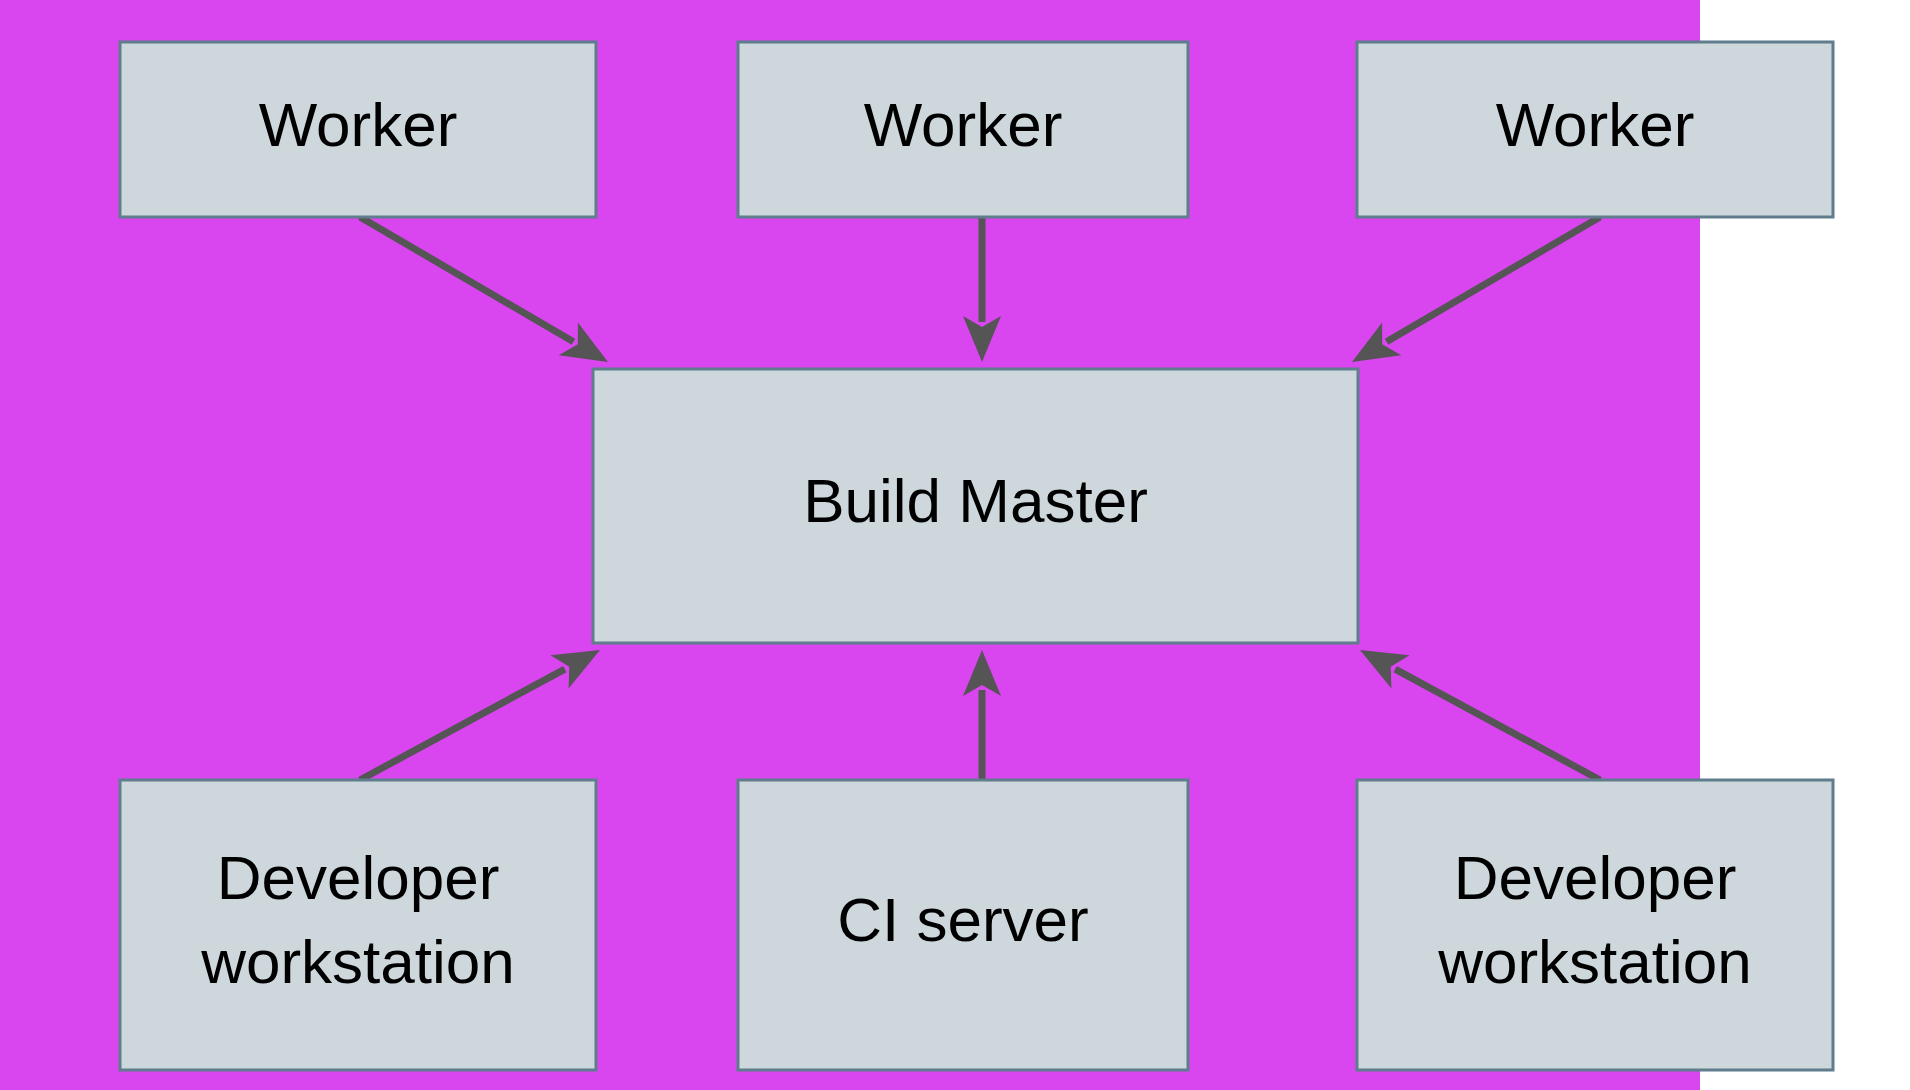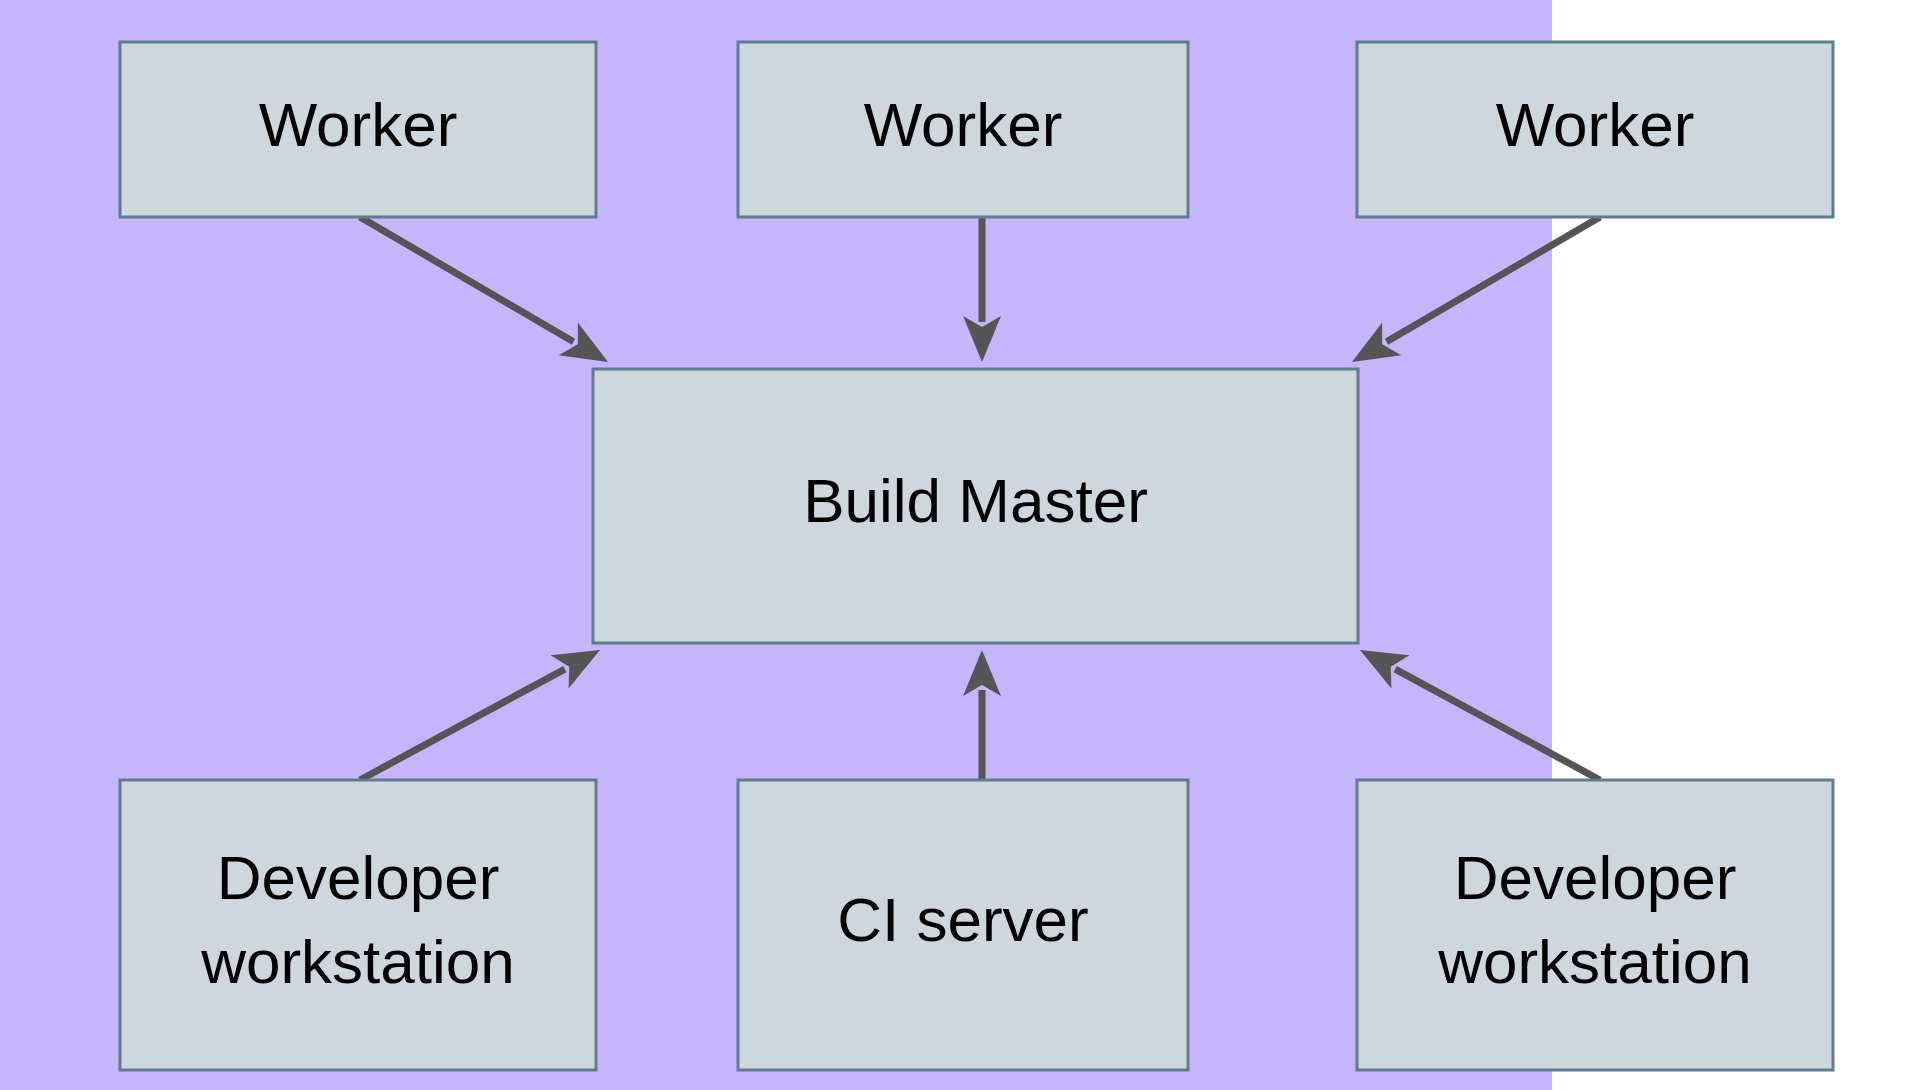--- a/index.html
+++ b/index.html
@@ -8,23 +8,23 @@
     background: #ffffff;
   }
   body {
     font-family: "Liberation Sans", sans-serif;
     width: 1910px;
     height: 1090px;
     overflow: hidden;
   }
   #diagram-root {
     position: relative;
-    width: 1552px;
+    width: 1700px;
     height: 1090px;
-    background: #c4b5fd;
+    background: #d946ef;
     text-decoration: underline;
   }
   svg#diagram-canvas {
     position: absolute;
     top: 0;
     left: 0;
     width: 1910px;
     height: 1090px;
     display: block;
   }

